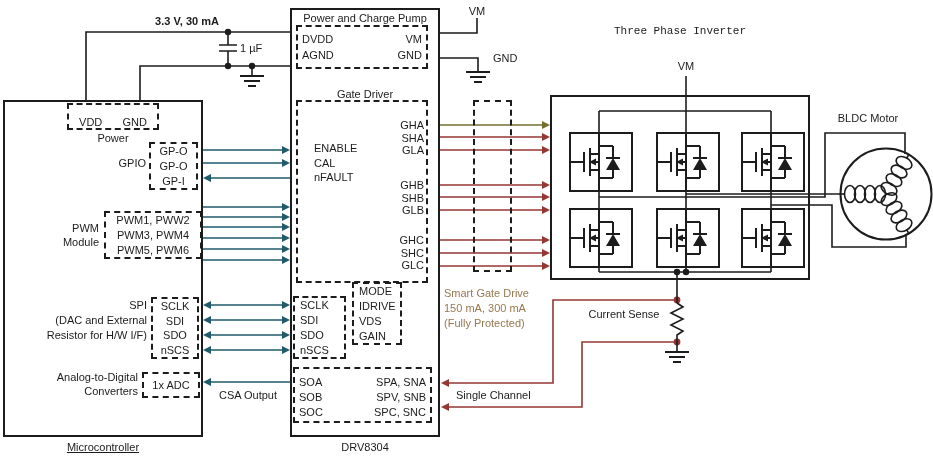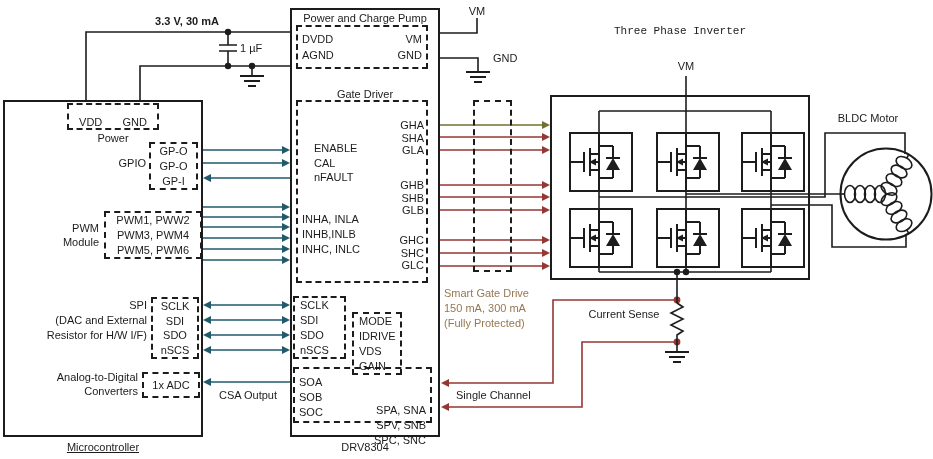--- a/index.html
+++ b/index.html
@@ -172,21 +172,21 @@
 </div>
 
 <div class="dash" style="left:296px;top:25px;width:132px;height:44px;"></div>
 <div class="dash" style="left:296px;top:100px;width:132px;height:183px;"></div>
 <div class="dash colL" style="left:293px;top:296px;width:53px;height:63px;">
   <span>SCLK</span>
   <span>SDI</span>
   <span>SDO</span>
   <span>nSCS</span>
 </div>
-<div class="dash colL" style="left:352px;top:312px;width:50px;height:63px;">
+<div class="dash colL" style="left:352px;top:282px;width:50px;height:63px;">
   <span>MODE</span>
   <span>IDRIVE</span>
   <span>VDS</span>
   <span>GAIN</span>
 </div>
 <div class="dash" style="left:293px;top:367px;width:139px;height:56px;"></div>
 
 <div class="lbl ctr" style="left:148px;top:14px;width:78px;font-weight:bold;">3.3 V, 30 mA</div>
 <div class="lbl" style="left:240px;top:41px;width:36px;">1 µF</div>
 <div class="lbl ctr" style="left:464px;top:4px;width:26px;">VM</div>
@@ -199,27 +199,26 @@
 <div class="lbl rgt" style="left:30px;top:370px;width:108px;"><span>Analog-to-Digital</span><br><span>Converters</span></div>
 <div class="lbl ctr" style="left:38px;top:440px;width:130px;text-decoration:underline;">Microcontroller</div>
 <div class="lbl ctr" style="left:208px;top:388px;width:80px;">CSA Output</div>
 
 <div class="lbl ctr" style="left:292px;top:11px;width:146px;">Power and Charge Pump</div>
 <div class="lbl" style="left:302px;top:31px;width:50px;line-height:16px;"><span>DVDD</span><br><span>AGND</span></div>
 <div class="lbl rgt" style="left:372px;top:31px;width:50px;line-height:16px;"><span>VM</span><br><span>GND</span></div>
 
 <div class="lbl ctr" style="left:292px;top:87px;width:146px;">Gate Driver</div>
 <div class="lbl" style="left:302px;top:141px;width:70px;line-height:14.5px;margin-left:12px;"><span>ENABLE</span><br><span>CAL</span><br><span>nFAULT</span></div>
-<div class="lbl" style="left:302px;top:212px;width:82px;line-height:15px;"><span>INHA, INLA</span><br><span>INHB,INLB</span><br><span>INHC, INLC</span></div>
 <div class="lbl rgt" style="left:378px;top:119px;width:46px;line-height:12.5px;"><span>GHA</span><br><span>SHA</span><br><span>GLA</span></div>
 <div class="lbl rgt" style="left:378px;top:179px;width:46px;line-height:12.5px;"><span>GHB</span><br><span>SHB</span><br><span>GLB</span></div>
 <div class="lbl rgt" style="left:378px;top:234px;width:46px;line-height:12.5px;"><span>GHC</span><br><span>SHC</span><br><span>GLC</span></div>
 
 <div class="lbl" style="left:299px;top:375px;width:40px;line-height:15px;"><span>SOA</span><br><span>SOB</span><br><span>SOC</span></div>
-<div class="lbl rgt" style="left:350px;top:375px;width:76px;line-height:15px;margin-top:28px;"><span>SPA, SNA</span><br><span>SPV, SNB</span><br><span>SPC, SNC</span></div>
+<div class="lbl rgt" style="left:350px;top:375px;width:76px;line-height:15px;"><span>SPA, SNA</span><br><span>SPV, SNB</span><br><span>SPC, SNC</span></div>
 <div class="lbl ctr" style="left:330px;top:440px;width:70px;">DRV8304</div>
 
 <div class="lbl ctr" style="left:600px;top:24px;width:160px;font-family:Liberation Mono, monospace;">Three Phase Inverter</div>
 <div class="lbl ctr" style="left:673px;top:59px;width:26px;">VM</div>
 <div class="lbl ctr" style="left:813px;top:111px;width:110px;">BLDC Motor</div>
 
 <div class="lbl brown" style="left:444px;top:286px;width:104px;line-height:15px;"><span>Smart Gate Drive</span><br><span>150 mA, 300 mA</span><br><span>(Fully Protected)</span></div>
 <div class="lbl ctr" style="left:578px;top:307px;width:92px;">Current Sense</div>
 <div class="lbl" style="left:456px;top:388px;width:92px;">Single Channel</div>
 

